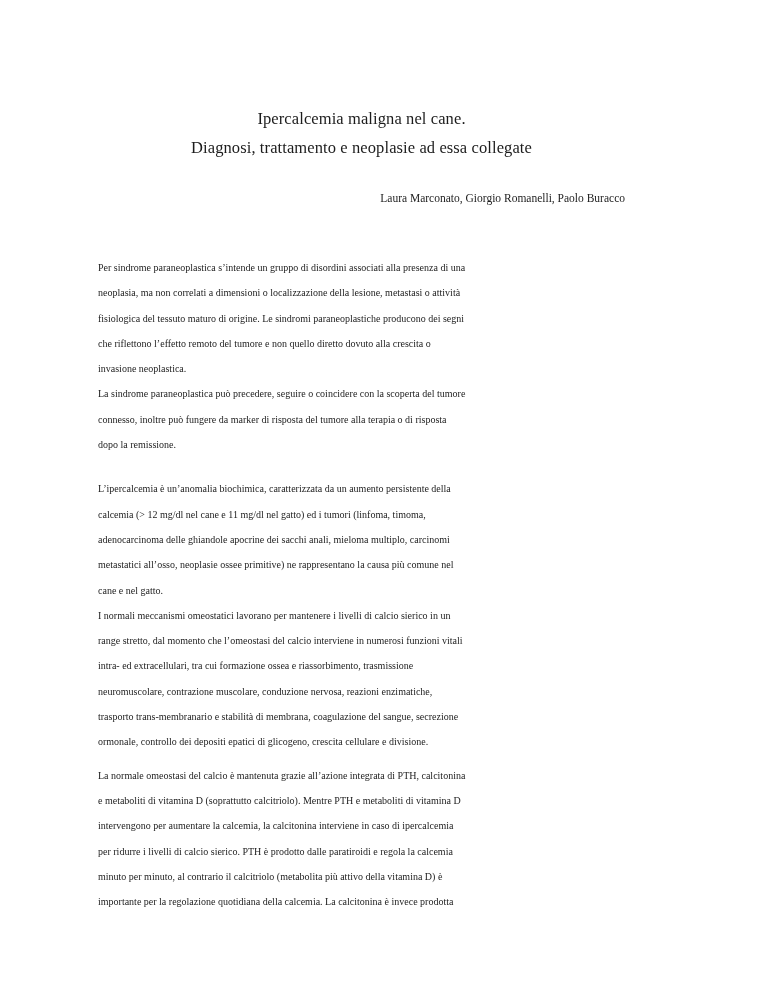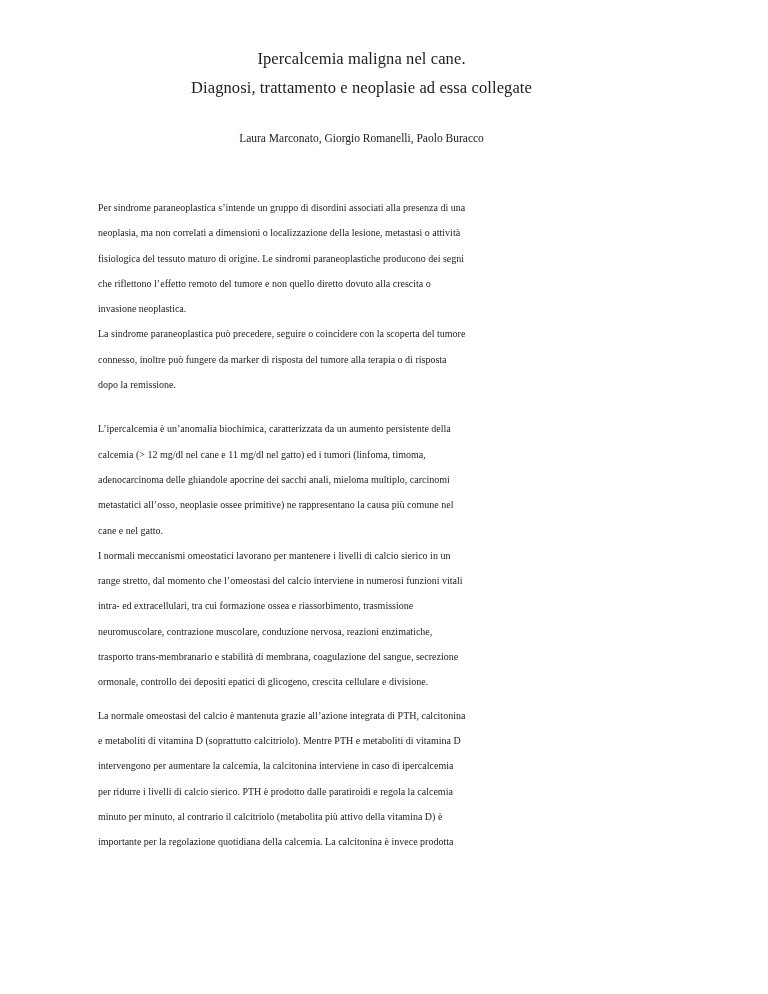--- a/index.html
+++ b/index.html
@@ -13,21 +13,21 @@
     height: 994px;
     overflow: hidden;
     font-family: "Liberation Serif", "DejaVu Serif", serif;
     color: #1c1c1c;
     -webkit-font-smoothing: antialiased;
   }
   .page {
     box-sizing: border-box;
     width: 768px;
     height: 994px;
-    padding: 44px 0 0 98px;
+    padding: 104px 0 0 98px;
     background: #ffffff;
   }
   .doc-header {
     margin: 0;
   }
   .doc-title {
     margin: 0;
     width: 527px;
     font-size: 16.5px;
     font-weight: normal;
@@ -36,21 +36,21 @@
     letter-spacing: 0.1px;
   }
   .title-line {
     display: block;
   }
   .doc-authors {
     margin: 28px 0 0 0;
     width: 527px;
     font-size: 11.5px;
     line-height: 16px;
-    text-align: center;
+    text-align: right;
   }
   .doc-body {
     margin-top: 49px;
     width: 575px;
     font-size: 10px;
     line-height: 25.3px;
     text-align: left;
   }
   .para {
     margin: 0;

